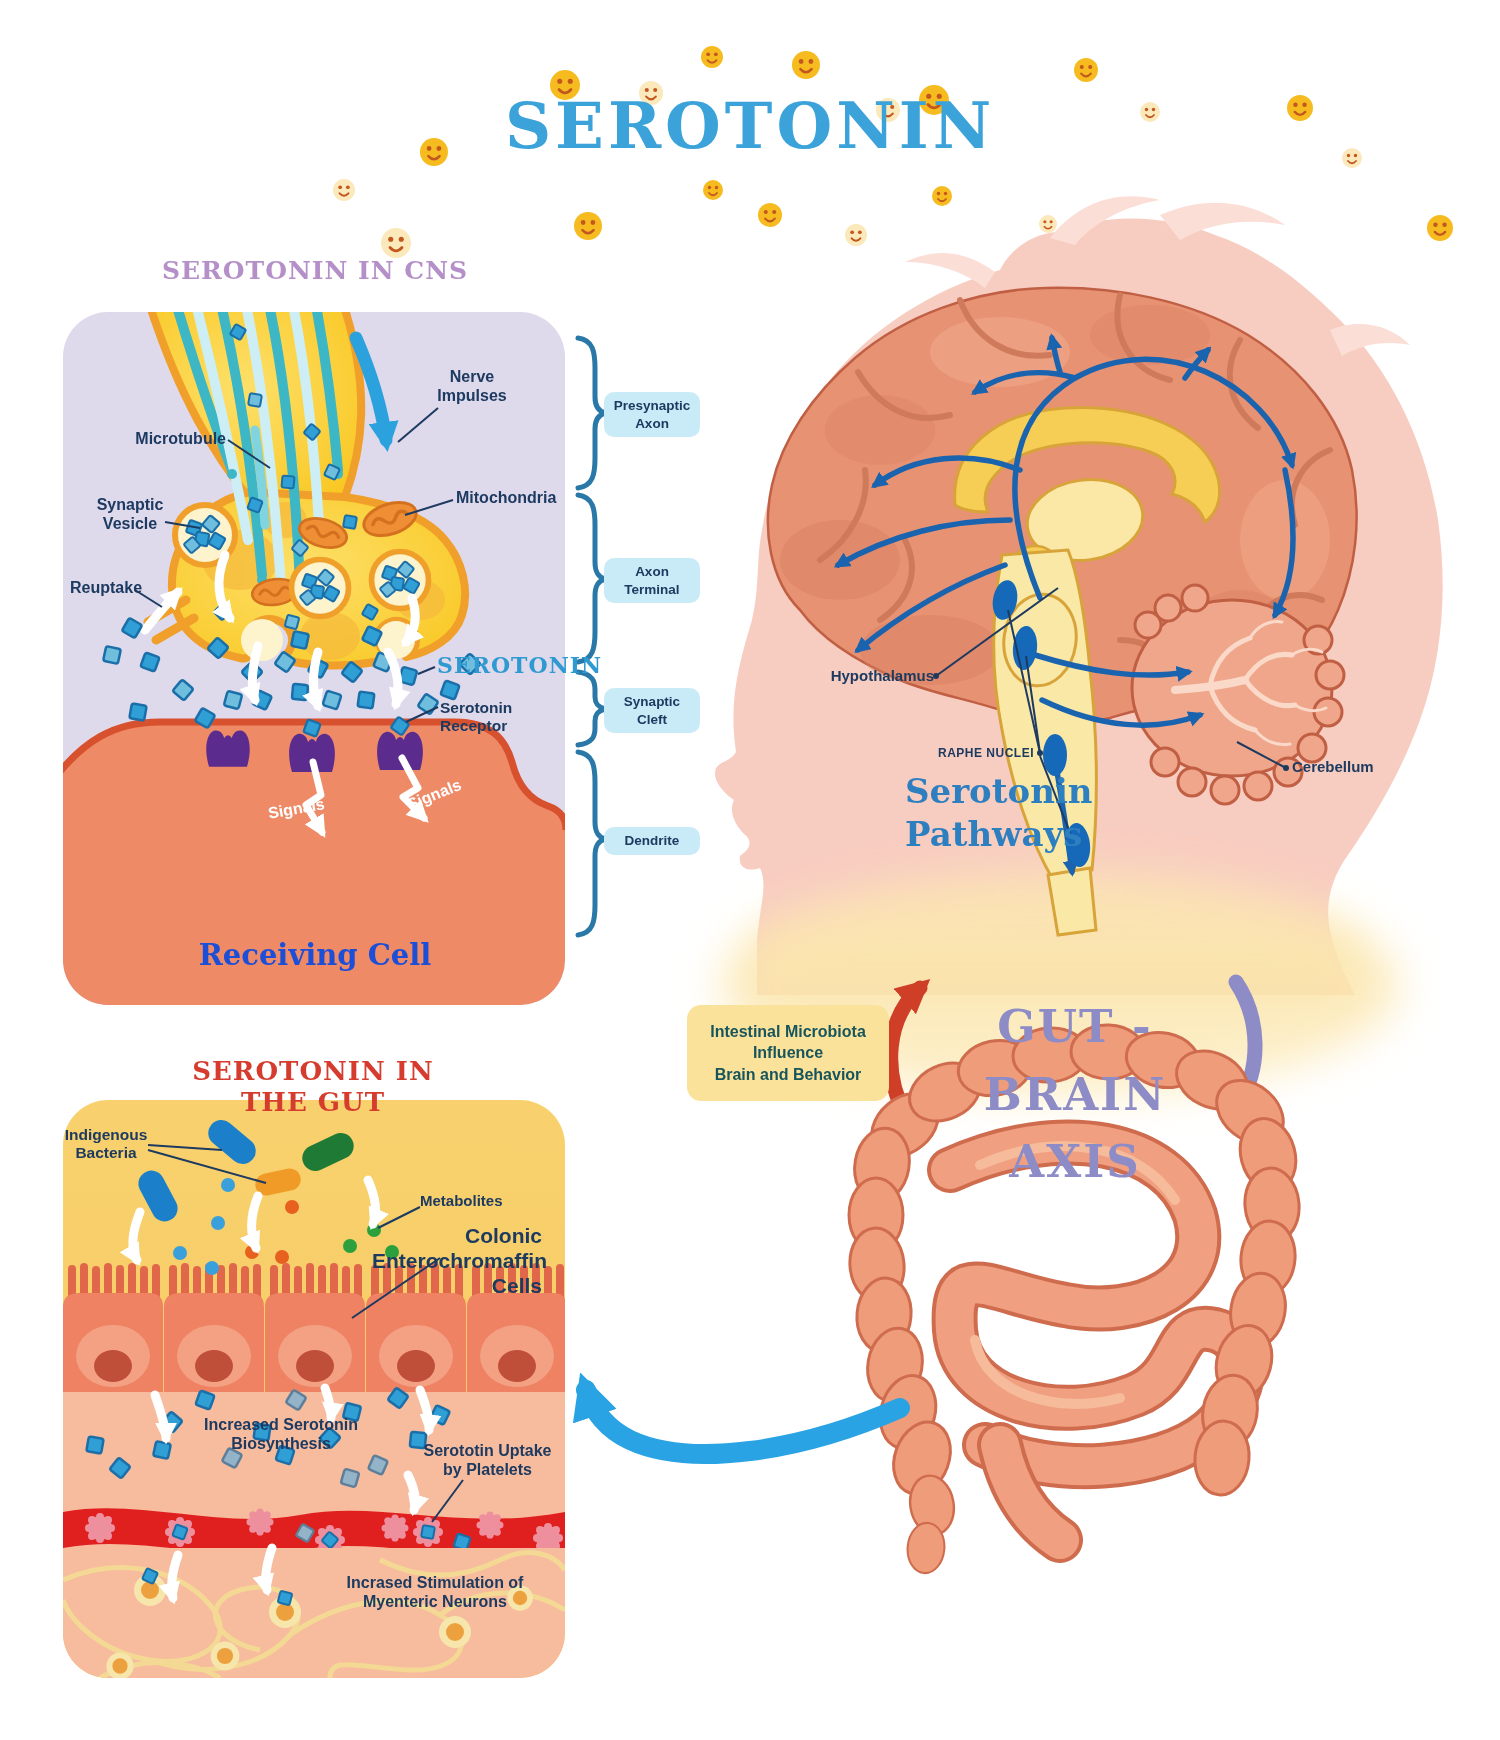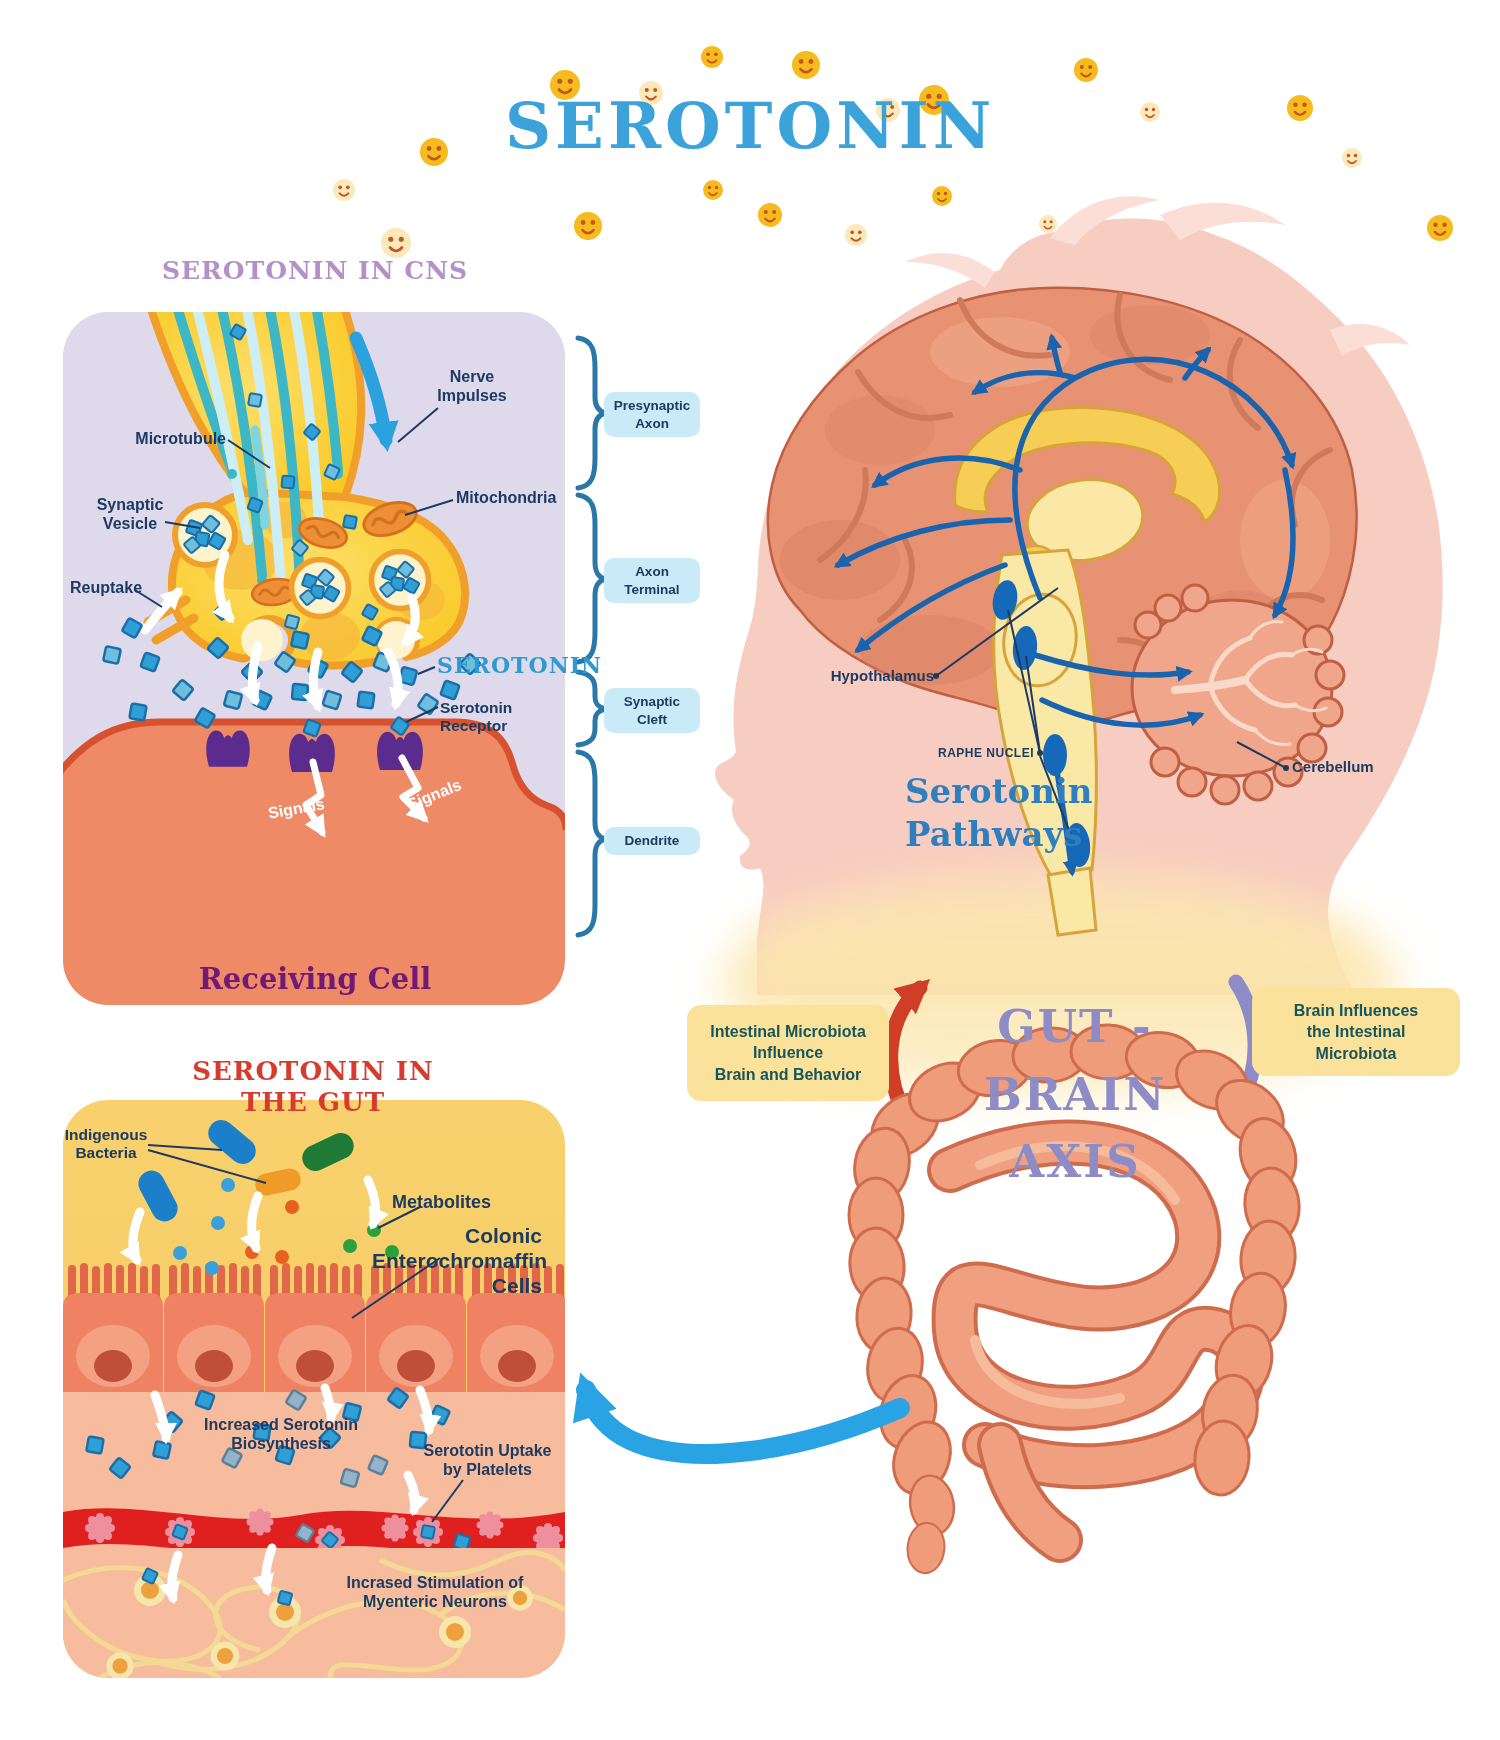--- a/index.html
+++ b/index.html
@@ -554,50 +554,47 @@
 Impulses</div>
 <div class="lbl rgt" style="left:120px;top:430px;width:106px;">Microtubule</div>
 <div class="lbl ctr pre" style="left:84px;top:496px;width:92px;">Synaptic
 Vesicle</div>
 <div class="lbl" style="left:456px;top:489px;width:110px;">Mitochondria</div>
 <div class="lbl" style="left:70px;top:579px;width:80px;">Reuptake</div>
 <div class="lbl slab" style="left:437px;top:653px;width:130px;font-size:22px;letter-spacing:1px;color:#2f9ad2;">SEROTONIN</div>
 <div class="lbl" style="left:440px;top:699px;width:140px;font-size:15.5px;">Serotonin Receptor</div>
 <div class="lbl" style="left:268px;top:800px;color:#ffffff;transform:rotate(-10deg);">Signals</div>
 <div class="lbl" style="left:406px;top:786px;color:#ffffff;transform:rotate(-22deg);">Signals</div>
-<div class="lbl slab ctr" style="left:190px;top:962px;width:250px;font-size:29px;color:#701a75;text-align:center;">Receiving Cell</div>
+<div class="lbl slab ctr" style="left:190px;top:938px;width:250px;font-size:29px;color:#1d4ed8;text-align:center;">Receiving Cell</div>
 
 <div class="bbox" style="top:392px;">Presynaptic
 Axon</div>
 <div class="bbox" style="top:558px;">Axon
 Terminal</div>
 <div class="bbox" style="top:688px;">Synaptic
 Cleft</div>
 <div class="bbox" style="top:827px;">Dendrite</div>
 
 <div class="lbl rgt" style="left:818px;top:667px;width:116px;font-size:15px;">Hypothalamus</div>
 <div class="lbl ctr" style="left:935px;top:746px;width:102px;font-size:12px;letter-spacing:0.5px;">RAPHE NUCLEI</div>
 <div class="lbl slab ctr pre" style="left:905px;top:770px;width:175px;font-size:34px;line-height:1.25;color:#2e7fc0;">Serotonin
 Pathways</div>
 <div class="lbl" style="left:1292px;top:758px;width:110px;font-size:15px;">Cerebellum</div>
 
 <div class="gbox" style="left:687px;top:1005px;width:202px;height:96px;">Intestinal Microbiota
 Influence
 Brain and Behavior</div>
 <div class="lbl slab ctr pre" style="left:950px;top:993px;width:250px;font-size:45px;line-height:1.5;letter-spacing:2px;color:#8d8cc6;">GUT - BRAIN
 AXIS</div>
-<div class="gbox" style="left:1252px;top:988px;width:208px;height:88px;">Brain Influences
-the Intestinal
-Microbiota</div>
 
 <div class="lbl slab ctr" style="left:158px;top:1056px;width:310px;font-size:26px;letter-spacing:1px;color:#d63c2e;">SEROTONIN IN THE GUT</div>
 
 <div class="lbl ctr pre" style="left:60px;top:1126px;width:92px;font-size:15.5px;">Indigenous
 Bacteria</div>
-<div class="lbl" style="left:392px;top:1192px;width:100px;font-size:18px;">Metabolites</div>
+<div class="lbl" style="left:420px;top:1192px;width:100px;font-size:15px;">Metabolites</div>
 <div class="lbl rgt pre" style="left:372px;top:1224px;width:170px;font-size:21px;">Colonic
 Enterochromaffin Cells</div>
 <div class="lbl ctr pre" style="left:195px;top:1416px;width:172px;">Increased Serotonin
 Biosynthesis</div>
 <div class="lbl ctr pre" style="left:410px;top:1442px;width:155px;">Serototin Uptake
 by Platelets</div>
 <div class="lbl ctr pre" style="left:340px;top:1574px;width:190px;">Incrased Stimulation of
 Myenteric Neurons</div>
 
 </div>

